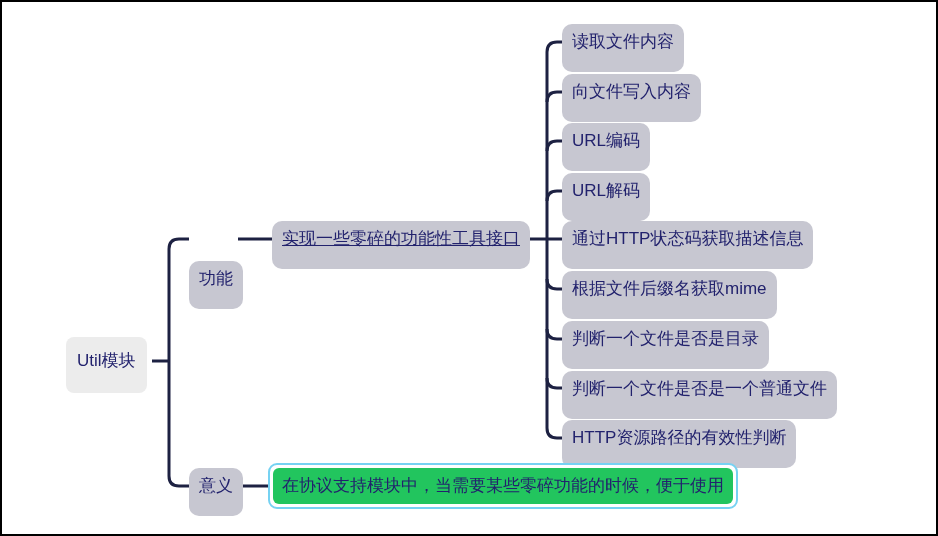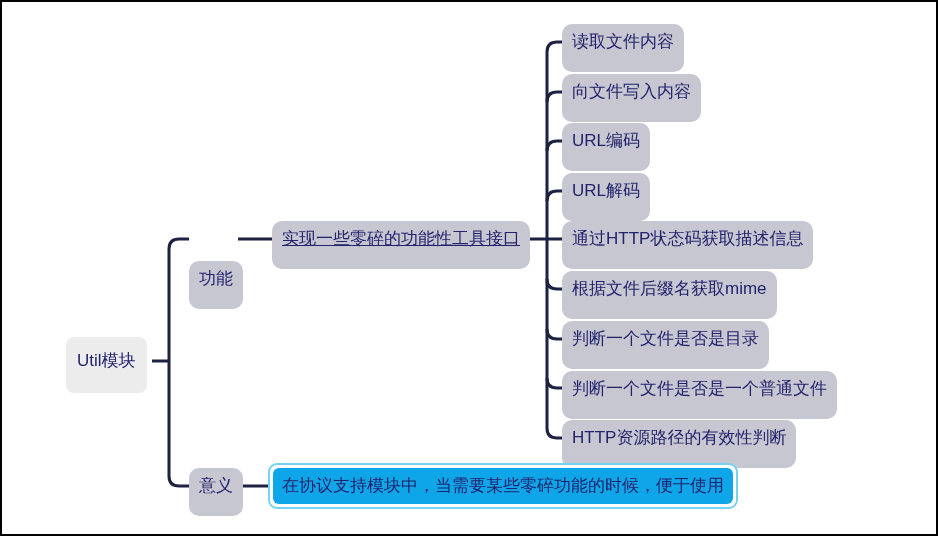--- a/index.html
+++ b/index.html
@@ -55,21 +55,21 @@
     border-radius: 9px;
     background: #ffffff;
     padding: 3px;
     display: inline-block;
   }
   .highlight-box .node-inner {
     display: block;
     height: 36px;
     line-height: 36px;
     padding: 0 9px;
-    background: #0ea5e9;
+    background: #22c55e;
     border-radius: 6px;
     color: #22226d;
     font-size: 17px;
     white-space: nowrap;
   }
 </style>
 </head>
 <body>
 
 <div id="frame">

